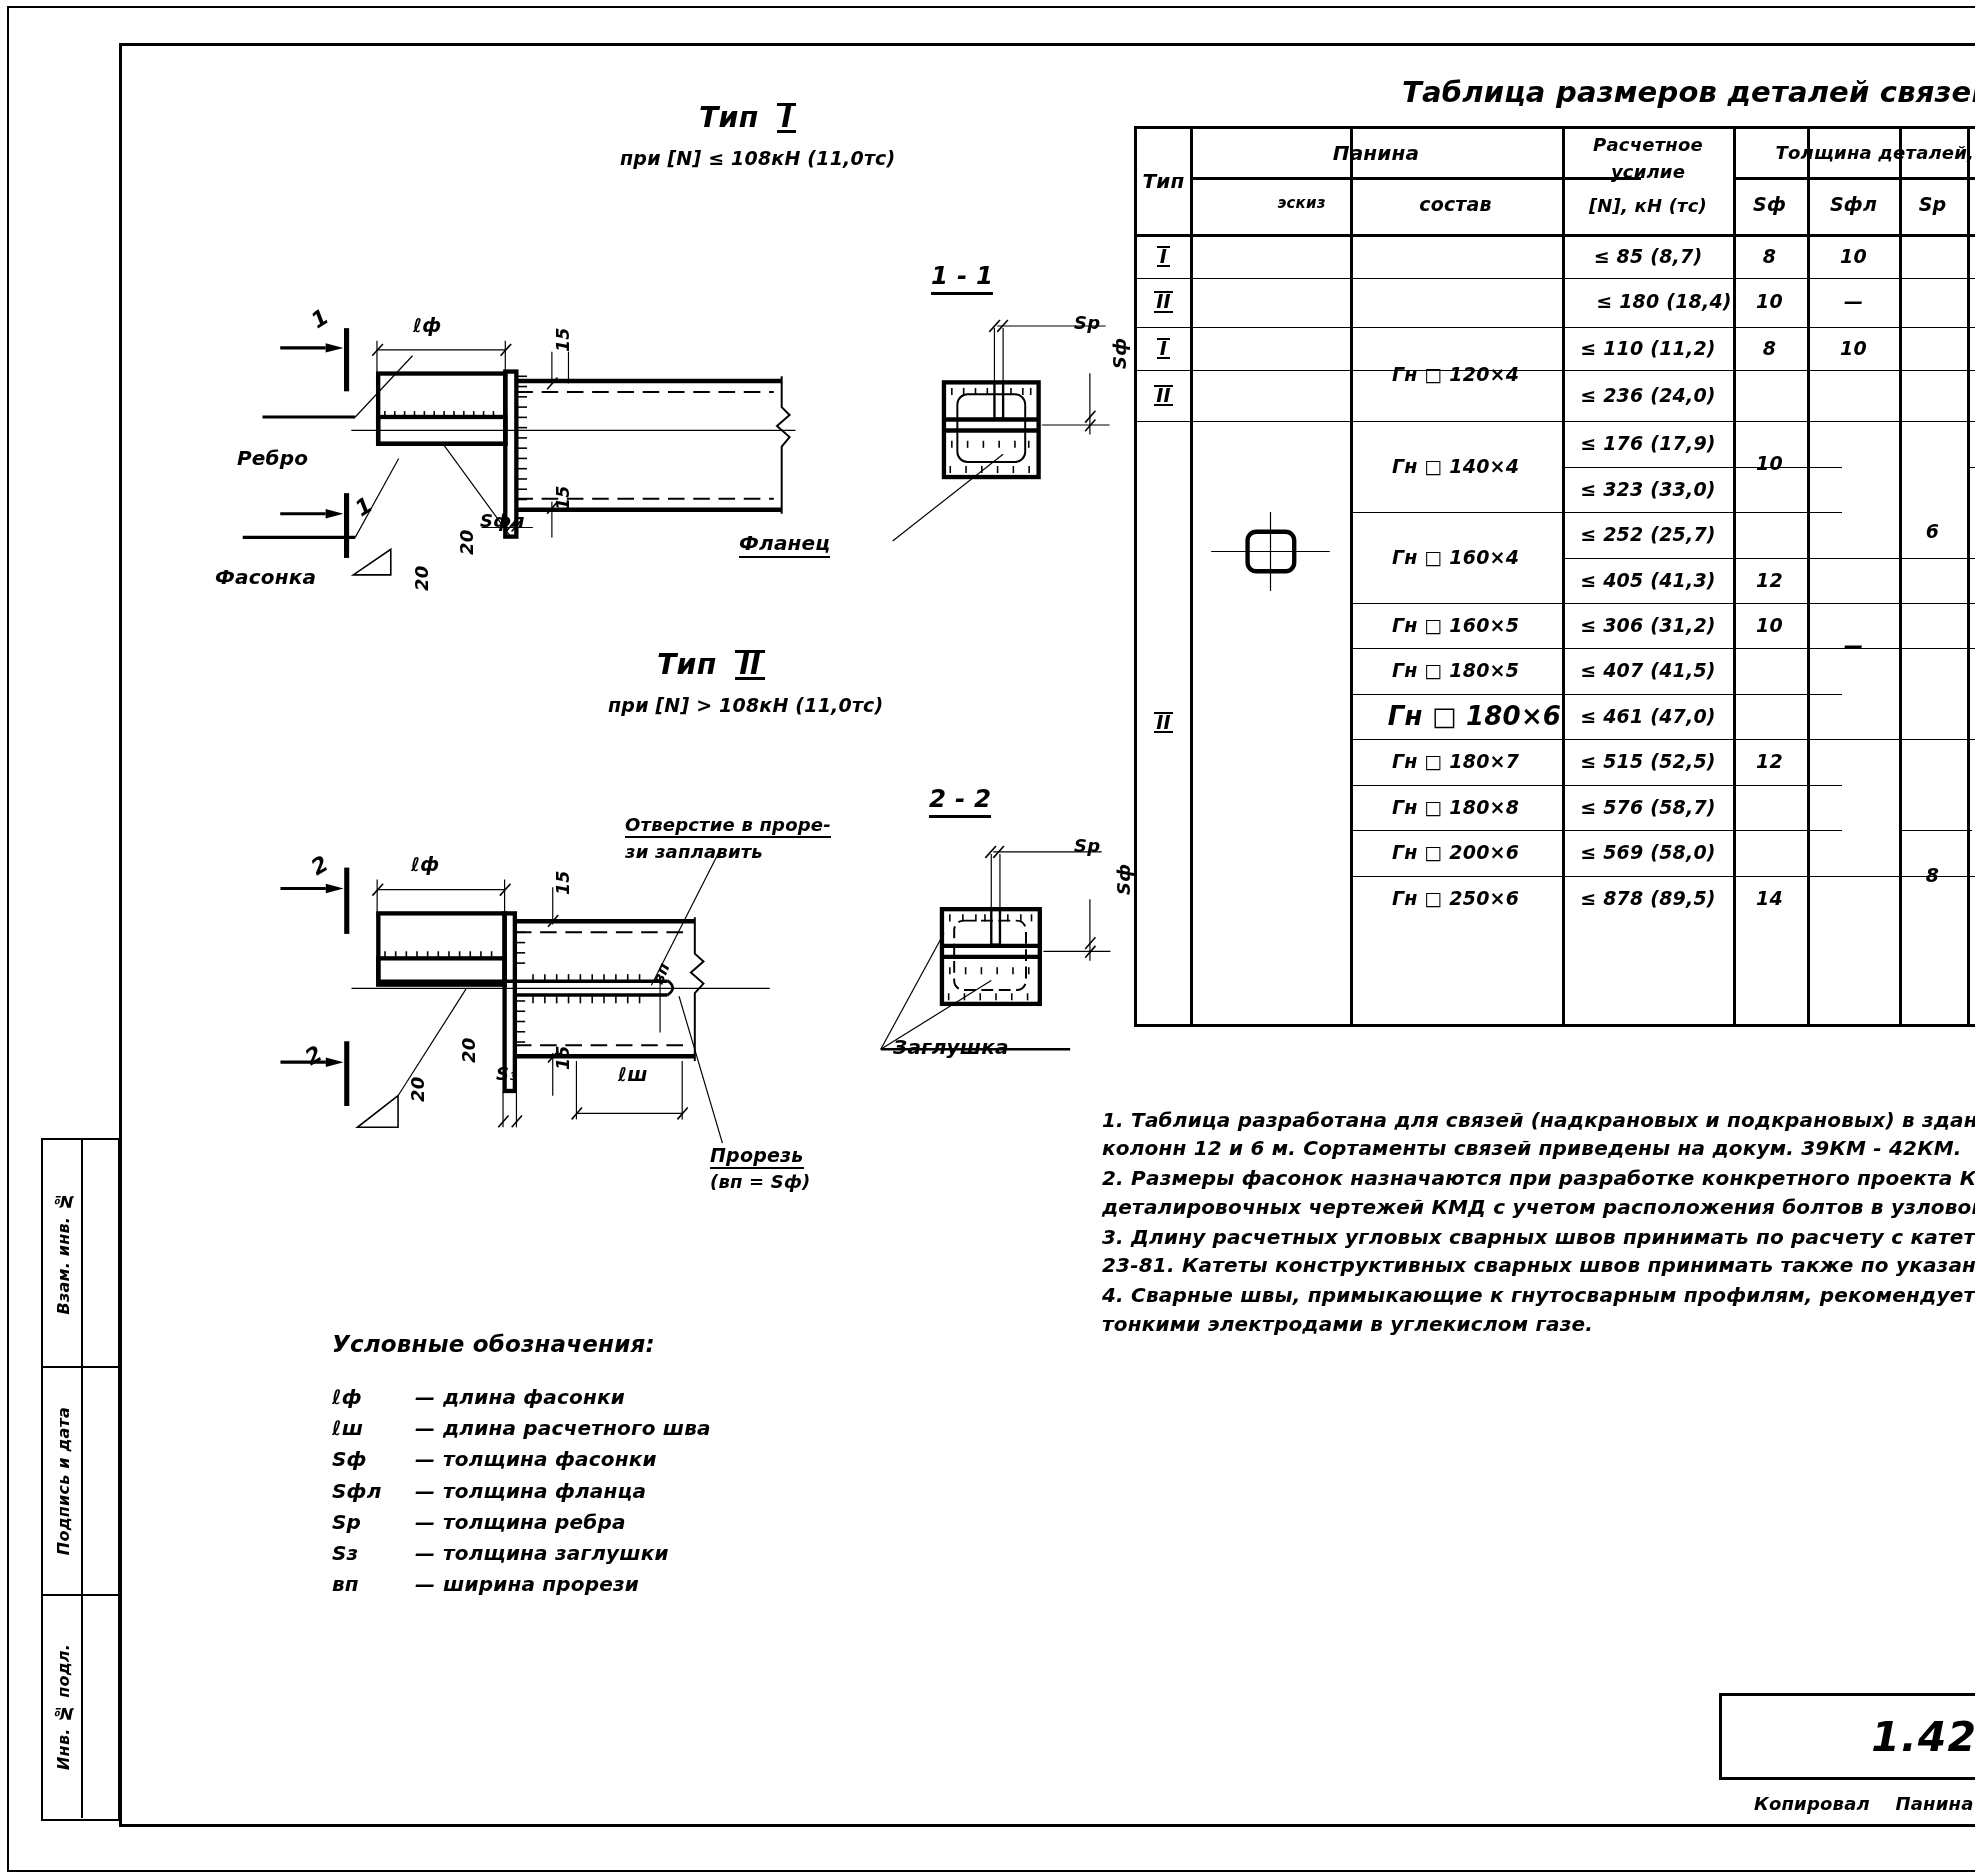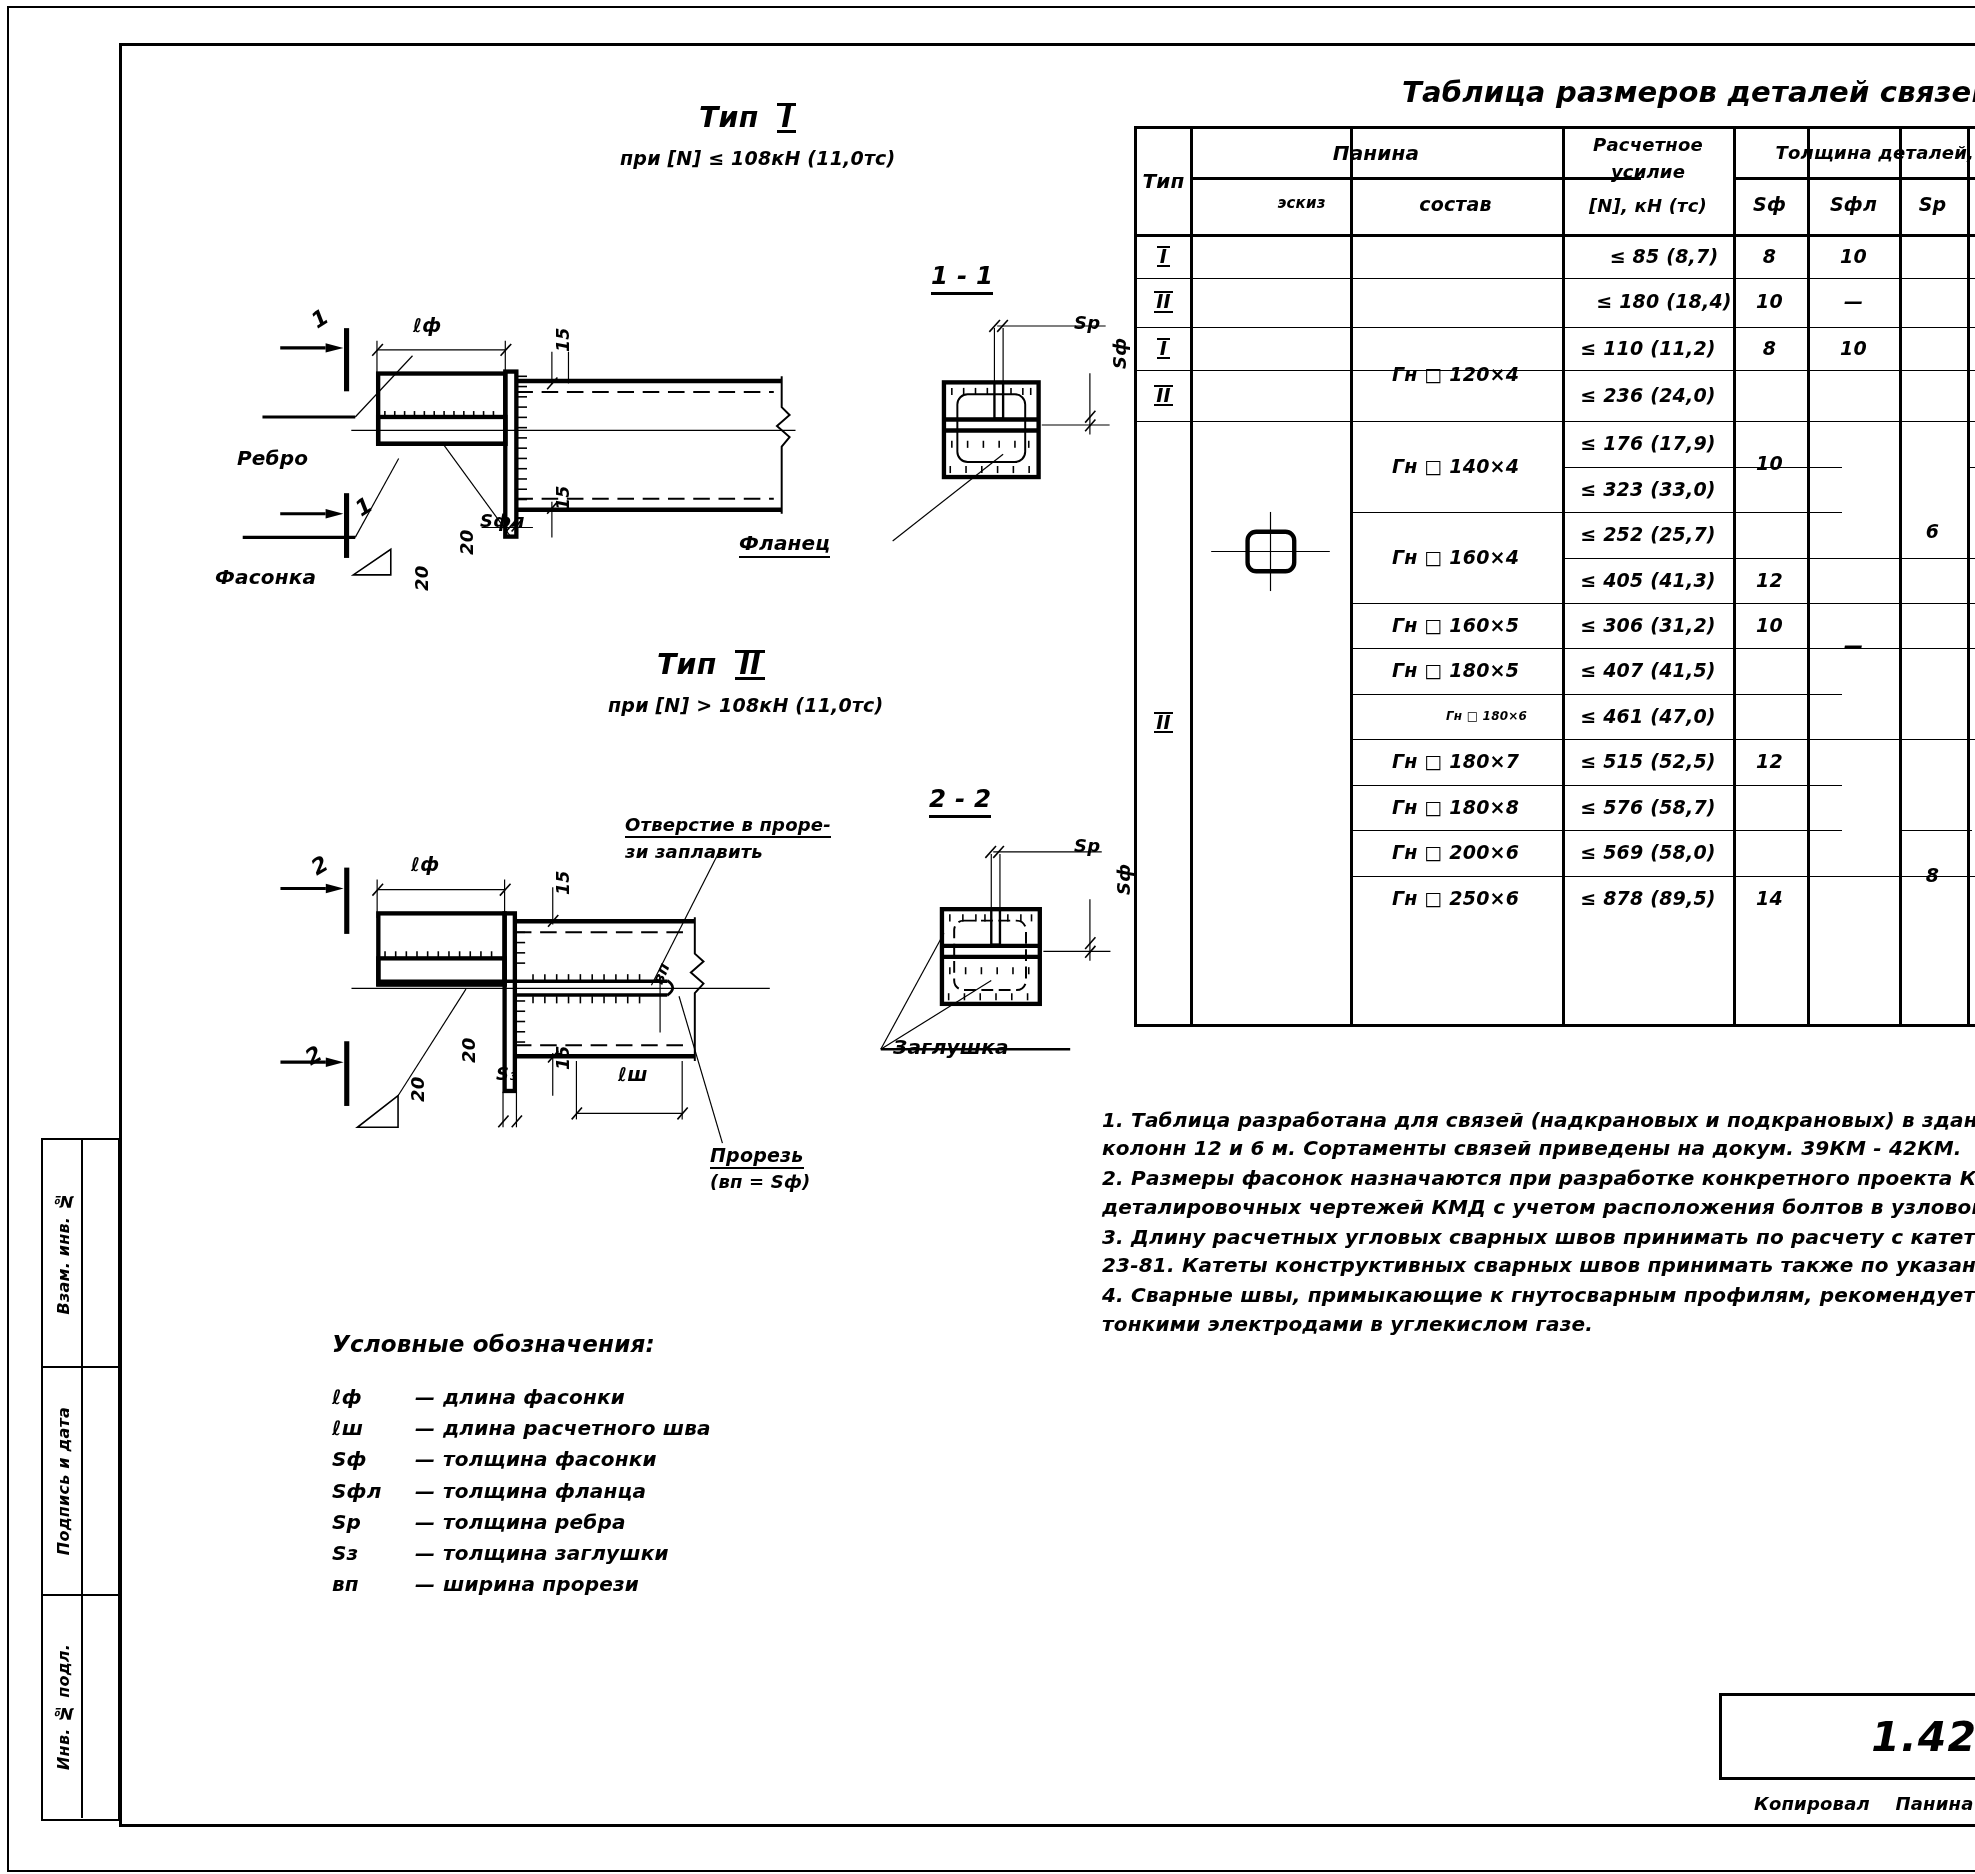--- a/index.html
+++ b/index.html
@@ -504,27 +504,27 @@
       </div>
     <div class="cellTxt hand" style="left:0;top:292px;width:53px;height:603px;font-size:19px;">
         <span style="border-top:2px solid #000;border-bottom:2px solid #000;padding:0 2.4px;line-height:.9;">II</span>
       </div>
 
     <div class="cellTxt hand" style="left:213px;top:198px;width:211px;height:95px;font-size:19px;">Гн □ 120×4</div>
     <div class="cellTxt hand" style="left:213px;top:292px;width:211px;height:91px;font-size:19px;">Гн □ 140×4</div>
     <div class="cellTxt hand" style="left:213px;top:383px;width:211px;height:91px;font-size:19px;">Гн □ 160×4</div>
     <div class="cellTxt hand" style="left:213px;top:474px;width:211px;height:45px;font-size:19px;">Гн □ 160×5</div>
     <div class="cellTxt hand" style="left:213px;top:519px;width:211px;height:45px;font-size:19px;">Гн □ 180×5</div>
-    <div class="cellTxt hand" style="left:213px;top:565px;width:249px;height:45px;font-size:12px;padding-left:12px;">Гн □ 180×6</div>
+    <div class="cellTxt hand" style="left:213px;top:565px;width:249px;height:45px;font-size:26px;">Гн □ 180×6</div>
     <div class="cellTxt hand" style="left:213px;top:610px;width:211px;height:45px;font-size:19px;">Гн □ 180×7</div>
     <div class="cellTxt hand" style="left:213px;top:656px;width:211px;height:45px;font-size:19px;">Гн □ 180×8</div>
     <div class="cellTxt hand" style="left:213px;top:701px;width:211px;height:45px;font-size:19px;">Гн □ 200×6</div>
     <div class="cellTxt hand" style="left:213px;top:747px;width:211px;height:45px;font-size:19px;">Гн □ 250×6</div>
 
-    <div class="cellTxt hand" style="left:425px;top:105px;width:172px;height:45px;font-size:19px;margin-left:16px;">≤ 85    (8,7)</div>
+    <div class="cellTxt hand" style="left:425px;top:105px;width:172px;height:45px;font-size:19px;">≤ 85    (8,7)</div>
     <div class="cellTxt hand" style="left:425px;top:149px;width:172px;height:48px;font-size:19px;margin-left:16px;">≤ 180  (18,4)</div>
     <div class="cellTxt hand" style="left:425px;top:198px;width:172px;height:43px;font-size:19px;">≤ 110   (11,2)</div>
     <div class="cellTxt hand" style="left:425px;top:241px;width:172px;height:51px;font-size:19px;">≤ 236  (24,0)</div>
     <div class="cellTxt hand" style="left:425px;top:292px;width:172px;height:45px;font-size:19px;">≤ 176   (17,9)</div>
     <div class="cellTxt hand" style="left:425px;top:338px;width:172px;height:45px;font-size:19px;">≤ 323  (33,0)</div>
     <div class="cellTxt hand" style="left:425px;top:383px;width:172px;height:45px;font-size:19px;">≤ 252  (25,7)</div>
     <div class="cellTxt hand" style="left:425px;top:429px;width:172px;height:45px;font-size:19px;">≤ 405   (41,3)</div>
     <div class="cellTxt hand" style="left:425px;top:474px;width:172px;height:45px;font-size:19px;">≤ 306   (31,2)</div>
     <div class="cellTxt hand" style="left:425px;top:519px;width:172px;height:45px;font-size:19px;">≤ 407   (41,5)</div>
     <div class="cellTxt hand" style="left:425px;top:565px;width:172px;height:45px;font-size:19px;">≤ 461   (47,0)</div>

